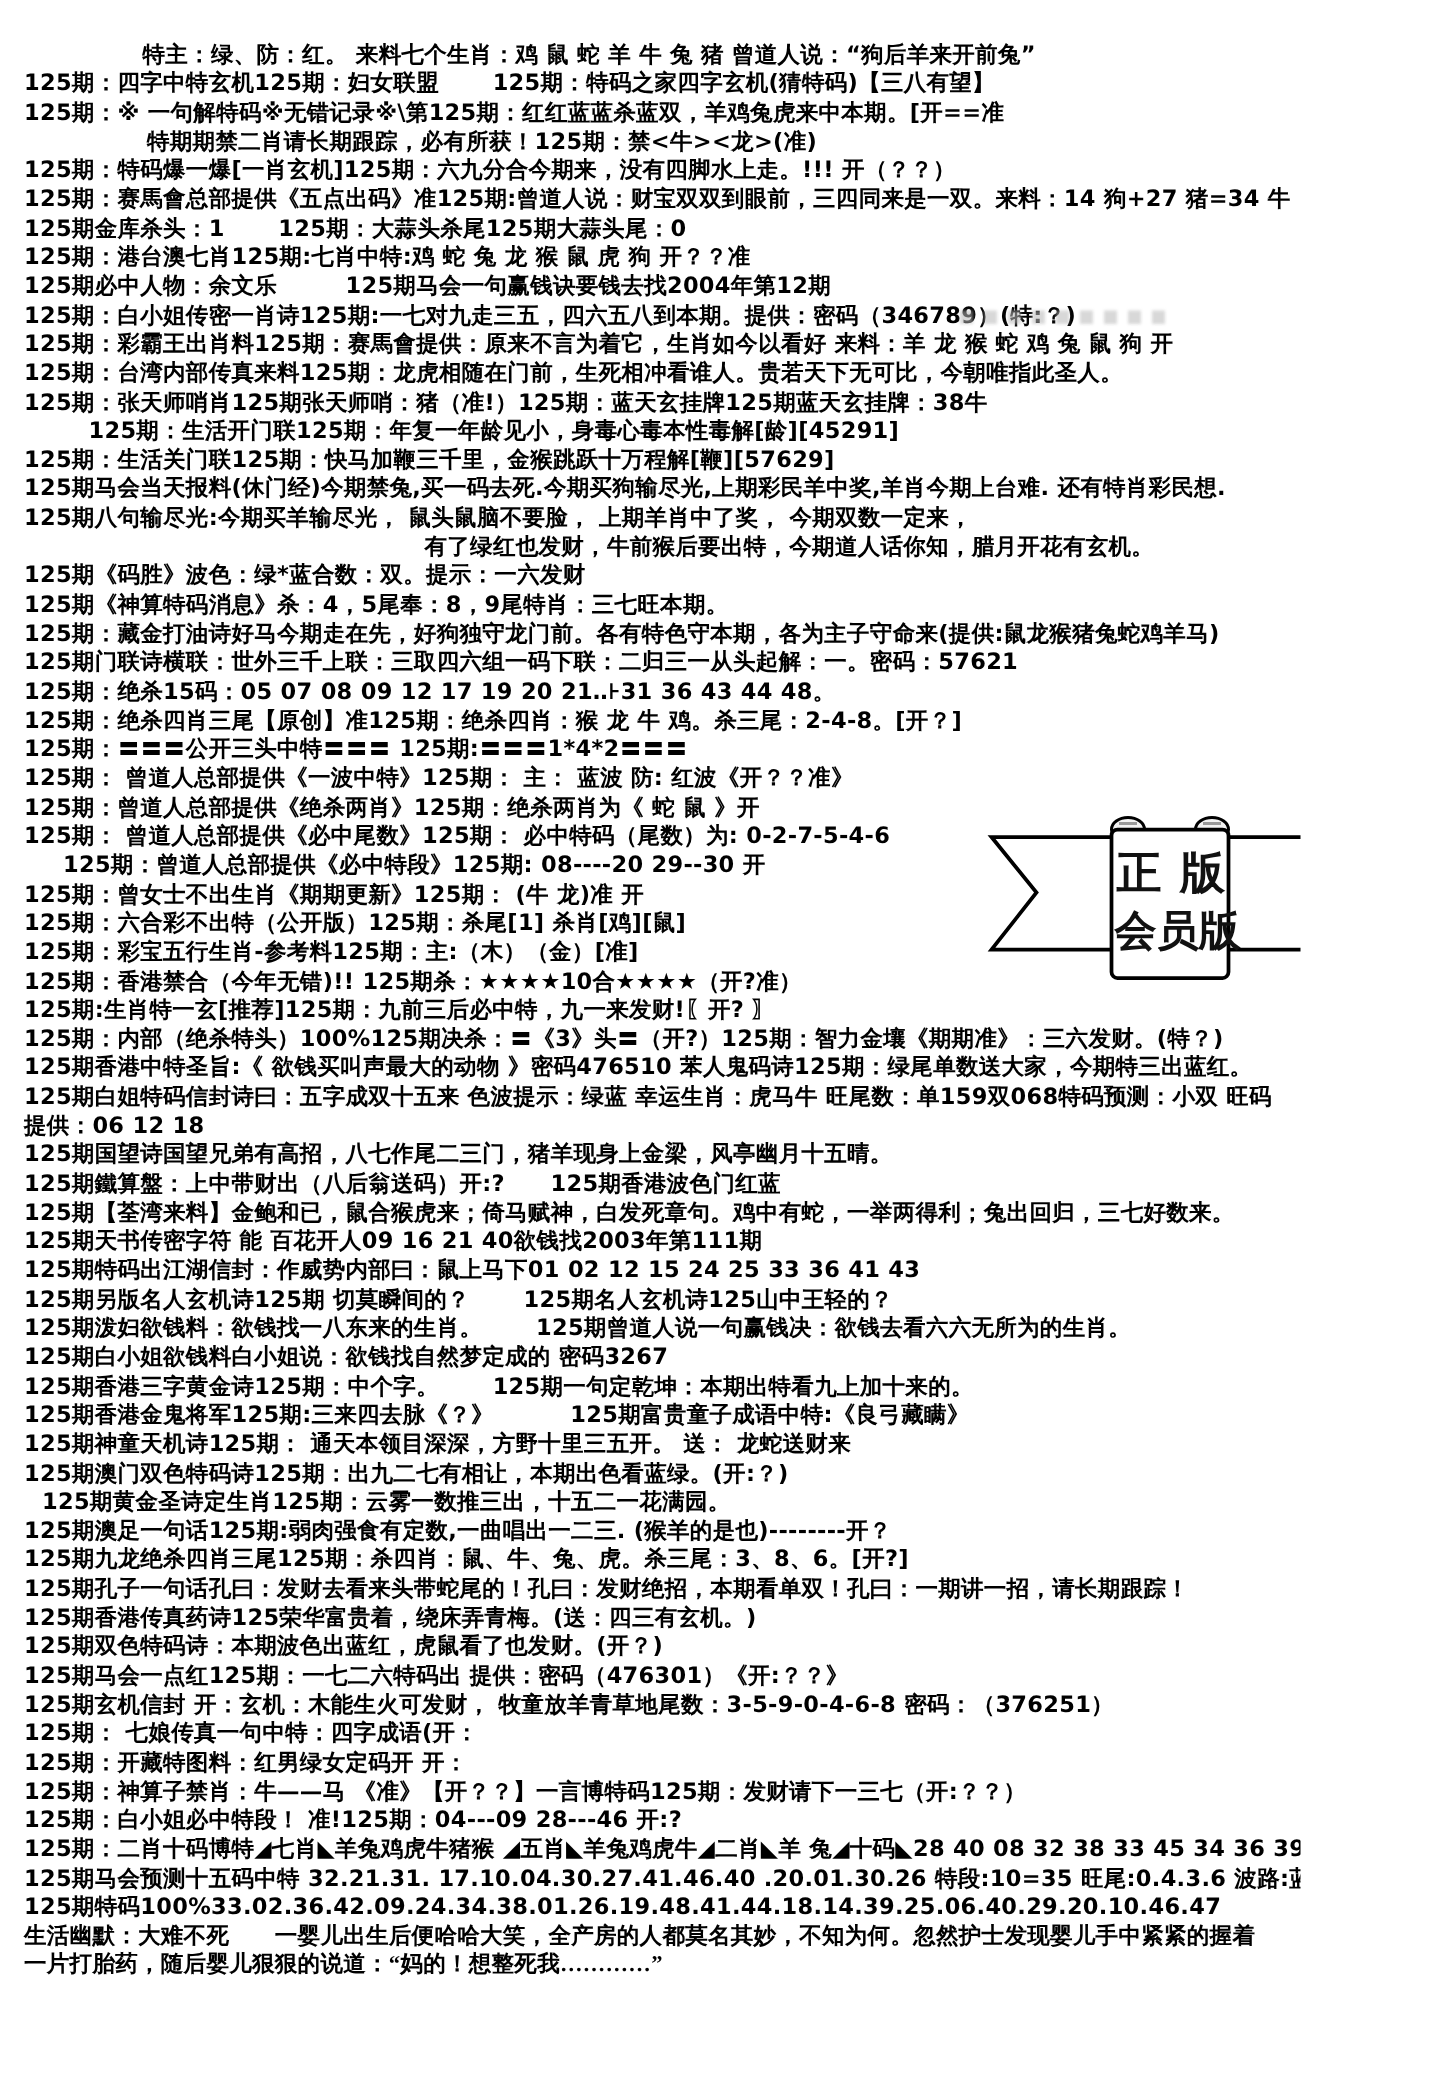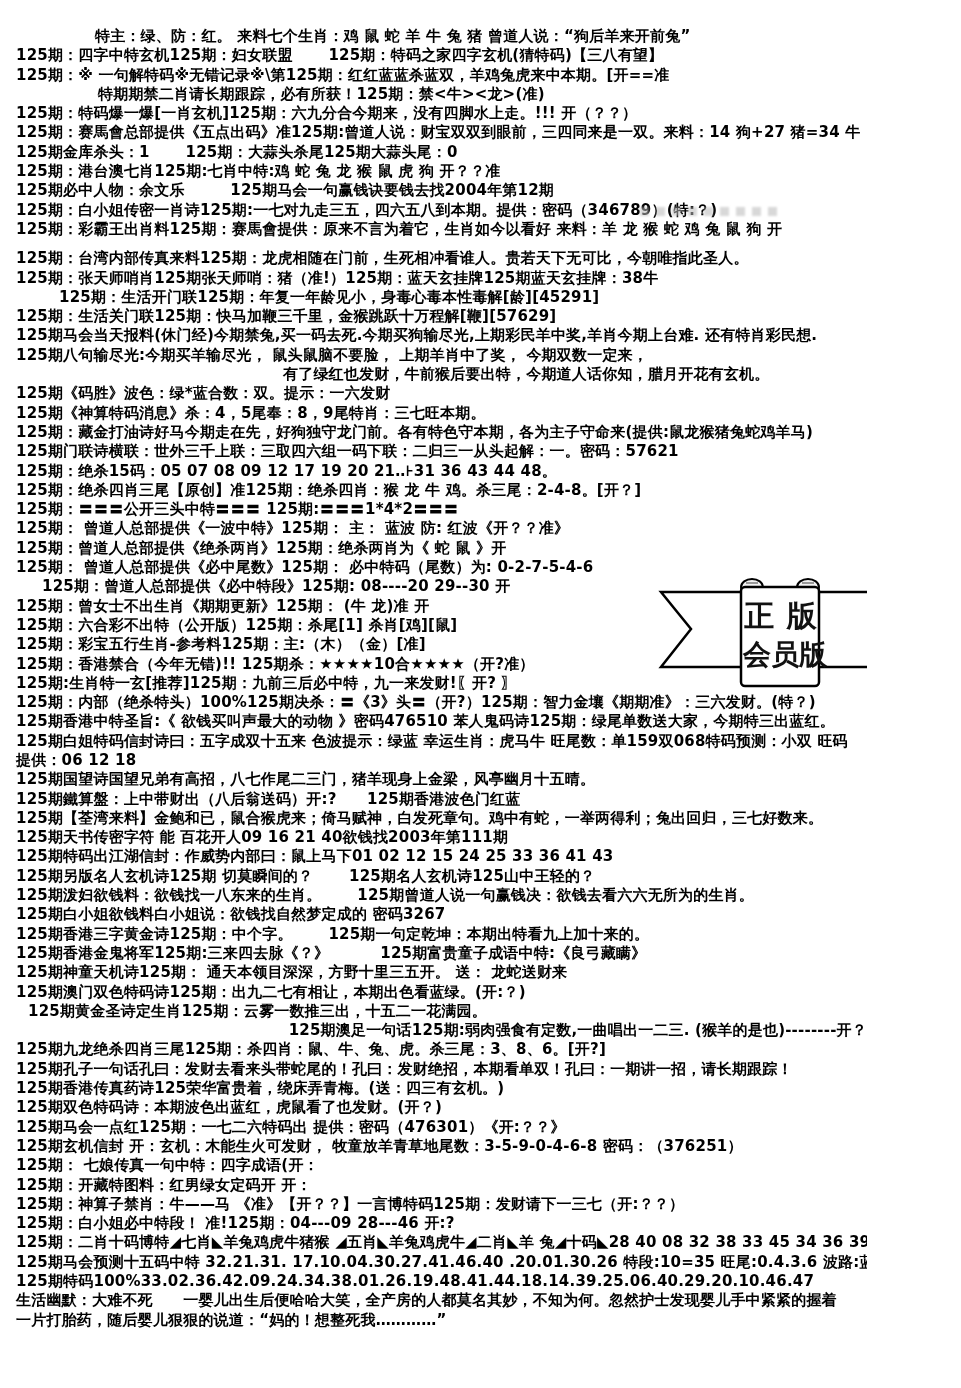--- a/index.html
+++ b/index.html
@@ -30,21 +30,21 @@
   .smudge {
     position: absolute;
     left: 640px; top: 207px;
     width: 138px; height: 9px;
     background: repeating-linear-gradient(90deg, #b9b9b9 0 9px, transparent 9px 16px);
     opacity: 0.55;
     filter: blur(1px);
   }
   .ribbon {
     position: absolute;
-    left: 651px; top: 570px;
+    left: 651px; top: 536px;
     width: 258px; height: 120px;
   }
   .ribbon svg { position: absolute; left: 0; top: 0; }
   .ribbon .rtext {
     position: absolute;
     left: 92px; width: 76px;
     text-align: center;
     font-family: "DejaVu Serif", serif;
     font-weight: bold;
     color: #111;
@@ -63,21 +63,21 @@
       <div class="line" style="padding-left: 16px;">125期：四字中特玄机125期：妇女联盟　　 125期：特码之家四字玄机(猜特码)【三八有望】</div>
       <div class="line" style="padding-left: 16px;">125期：※ 一句解特码※无错记录※\第125期：红红蓝蓝杀蓝双，羊鸡兔虎来中本期。[开==准</div>
       <div class="line" style="padding-left: 98px;">特期期禁二肖请长期跟踪，必有所获！125期：禁&lt;牛&gt;&lt;龙&gt;(准)</div>
       <div class="line" style="padding-left: 16px;">125期：特码爆一爆[一肖玄机]125期：六九分合今期来，没有四脚水上走。!!!  开（？？）</div>
       <div class="line" style="padding-left: 16px;">125期：赛馬會总部提供《五点出码》准125期:曾道人说：财宝双双到眼前，三四同来是一双。来料：14 狗+27 猪=34 牛</div>
       <div class="line" style="padding-left: 16px;">125期金库杀头：1　　 125期：大蒜头杀尾125期大蒜头尾：0</div>
       <div class="line" style="padding-left: 16px;">125期：港台澳七肖125期:七肖中特:鸡 蛇 兔 龙 猴 鼠 虎 狗 开？？准</div>
       <div class="line" style="padding-left: 16px;">125期必中人物：余文乐　　　125期马会一句赢钱诀要钱去找2004年第12期</div>
       <div class="line" style="padding-left: 16px;">125期：白小姐传密一肖诗125期:一七对九走三五，四六五八到本期。提供：密码（346789）(特:？)</div>
       <div class="line" style="padding-left: 16px;">125期：彩霸王出肖料125期：赛馬會提供：原来不言为着它，生肖如今以看好 来料：羊 龙 猴 蛇 鸡 兔 鼠 狗 开</div>
-      <div class="line" style="padding-left: 16px; margin-top: 10px;">125期：台湾内部传真来料125期：龙虎相随在门前，生死相冲看谁人。贵若天下无可比，今朝唯指此圣人。</div>
+      <div class="line" style="padding-left: 16px;">125期：台湾内部传真来料125期：龙虎相随在门前，生死相冲看谁人。贵若天下无可比，今朝唯指此圣人。</div>
       <div class="line" style="padding-left: 16px;">125期：张天师哨肖125期张天师哨：猪（准!）125期：蓝天玄挂牌125期蓝天玄挂牌：38牛</div>
       <div class="line" style="padding-left: 16px; margin-left: 43px;">125期：生活开门联125期：年复一年龄见小，身毒心毒本性毒解[龄][45291]</div>
       <div class="line" style="padding-left: 16px;">125期：生活关门联125期：快马加鞭三千里，金猴跳跃十万程解[鞭][57629]</div>
       <div class="line" style="padding-left: 16px;">125期马会当天报料(休门经)今期禁兔,买一码去死.今期买狗输尽光,上期彩民羊中奖,羊肖今期上台难. 还有特肖彩民想.</div>
       <div class="line" style="padding-left: 16px;">125期八句输尽光:今期买羊输尽光， 鼠头鼠脑不要脸， 上期羊肖中了奖， 今期双数一定来，</div>
       <div class="line" style="padding-left: 283px;">有了绿红也发财，牛前猴后要出特，今期道人话你知，腊月开花有玄机。</div>
       <div class="line" style="padding-left: 16px;">125期《码胜》波色：绿*蓝合数：双。提示：一六发财</div>
       <div class="line" style="padding-left: 16px;">125期《神算特码消息》杀：4，5尾奉：8，9尾特肖：三七旺本期。</div>
       <div class="line" style="padding-left: 16px;">125期：藏金打油诗好马今期走在先，好狗独守龙门前。各有特色守本期，各为主子守命来(提供:鼠龙猴猪兔蛇鸡羊马)</div>
       <div class="line" style="padding-left: 16px;">125期门联诗横联：世外三千上联：三取四六组一码下联：二归三一从头起解：一。密码：57621</div>
@@ -103,36 +103,36 @@
       <div class="line" style="padding-left: 16px;">125期天书传密字符 能 百花开人09 16 21 40欲钱找2003年第111期</div>
       <div class="line" style="padding-left: 16px;">125期特码出江湖信封：作威势内部曰：鼠上马下01 02 12 15 24 25 33 36 41 43</div>
       <div class="line" style="padding-left: 16px;">125期另版名人玄机诗125期 切莫瞬间的？　　 125期名人玄机诗125山中王轻的？</div>
       <div class="line" style="padding-left: 16px;">125期泼妇欲钱料：欲钱找一八东来的生肖。　　 125期曾道人说一句赢钱决：欲钱去看六六无所为的生肖。</div>
       <div class="line" style="padding-left: 16px;">125期白小姐欲钱料白小姐说：欲钱找自然梦定成的 密码3267</div>
       <div class="line" style="padding-left: 16px;">125期香港三字黄金诗125期：中个字。　　 125期一句定乾坤：本期出特看九上加十来的。</div>
       <div class="line" style="padding-left: 16px;">125期香港金鬼将军125期:三来四去脉《？》　　　 125期富贵童子成语中特:《良弓藏瞒》</div>
       <div class="line" style="padding-left: 16px;">125期神童天机诗125期： 通天本领目深深，方野十里三五开。  送： 龙蛇送财来</div>
       <div class="line" style="padding-left: 16px;">125期澳门双色特码诗125期：出九二七有相让，本期出色看蓝绿。(开:？)</div>
       <div class="line" style="padding-left: 28px;">125期黄金圣诗定生肖125期：云雾一数推三出，十五二一花满园。</div>
-      <div class="line" style="padding-left: 16px; text-align: right;">125期澳足一句话125期:弱肉强食有定数,一曲唱出一二三.  (猴羊的是也)--------开？</div>
+      <div class="line" style="padding-left: 16px;">125期澳足一句话125期:弱肉强食有定数,一曲唱出一二三.  (猴羊的是也)--------开？</div>
       <div class="line" style="padding-left: 16px;">125期九龙绝杀四肖三尾125期：杀四肖：鼠、牛、兔、虎。杀三尾：3、8、6。[开?]</div>
       <div class="line" style="padding-left: 16px;">125期孔子一句话孔曰：发财去看来头带蛇尾的！孔曰：发财绝招，本期看单双！孔曰：一期讲一招，请长期跟踪！</div>
       <div class="line" style="padding-left: 16px;">125期香港传真药诗125荣华富贵着，绕床弄青梅。(送：四三有玄机。)</div>
       <div class="line" style="padding-left: 16px;">125期双色特码诗：本期波色出蓝红，虎鼠看了也发财。(开？)</div>
       <div class="line" style="padding-left: 16px;">125期马会一点红125期：一七二六特码出 提供：密码（476301）《开:？？》</div>
       <div class="line" style="padding-left: 16px;">125期玄机信封 开：玄机：木能生火可发财，  牧童放羊青草地尾数：3-5-9-0-4-6-8 密码：（376251）</div>
       <div class="line" style="padding-left: 16px;">125期： 七娘传真一句中特：四字成语(开：</div>
       <div class="line" style="padding-left: 16px;">125期：开藏特图料：红男绿女定码开 开：</div>
       <div class="line" style="padding-left: 16px;">125期：神算子禁肖：牛——马 《准》【开？？】一言博特码125期：发财请下一三七（开:？？）</div>
       <div class="line" style="padding-left: 16px;">125期：白小姐必中特段！ 准!125期：04---09 28---46 开:?</div>
       <div class="line" style="padding-left: 16px;">125期：二肖十码博特◢七肖◣羊兔鸡虎牛猪猴 ◢五肖◣羊兔鸡虎牛◢二肖◣羊 兔◢十码◣28 40 08 32 38 33 45 34 36 39</div>
       <div class="line" style="padding-left: 16px;">125期马会预测十五码中特 32.21.31. 17.10.04.30.27.41.46.40 .20.01.30.26 特段:10=35 旺尾:0.4.3.6 波路:蓝波红波</div>
       <div class="line" style="padding-left: 16px;">125期特码100%33.02.36.42.09.24.34.38.01.26.19.48.41.44.18.14.39.25.06.40.29.20.10.46.47</div>
       <div class="line" style="padding-left: 16px;">生活幽默：大难不死　　一婴儿出生后便哈哈大笑，全产房的人都莫名其妙，不知为何。忽然护士发现婴儿手中紧紧的握着</div>
-      <div class="line" style="padding-left: 16px;">一片打胎药，随后婴儿狠狠的说道：“妈的！想整死我…………”</div>
+      <div class="line" style="padding-left: 16px; font-family: Liberation Serif, serif;">一片打胎药，随后婴儿狠狠的说道：“妈的！想整死我…………”</div>
     </div>
 
   <div class="smudge"></div>
 
   <div class="ribbon">
     <svg width="258" height="120" viewBox="0 0 258 120">
 
       <polygon points="10,22 93,22 93,97 10,97 40,59" fill="#ffffff" stroke="#000000" stroke-width="2.5"></polygon>
 
       <polygon points="248,22 165,22 165,97 248,97 218,59" fill="#ffffff" stroke="#000000" stroke-width="2.5"></polygon>

